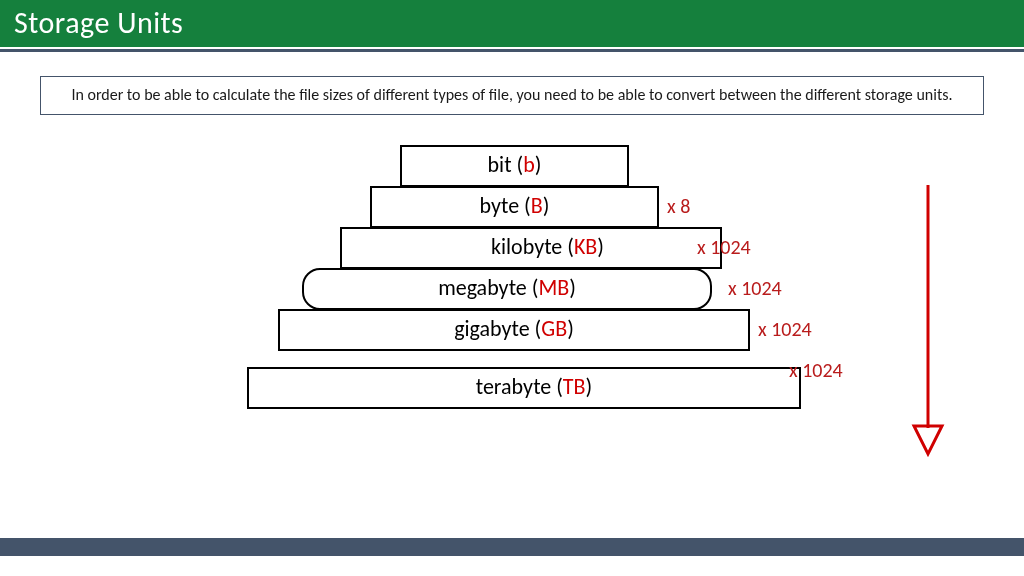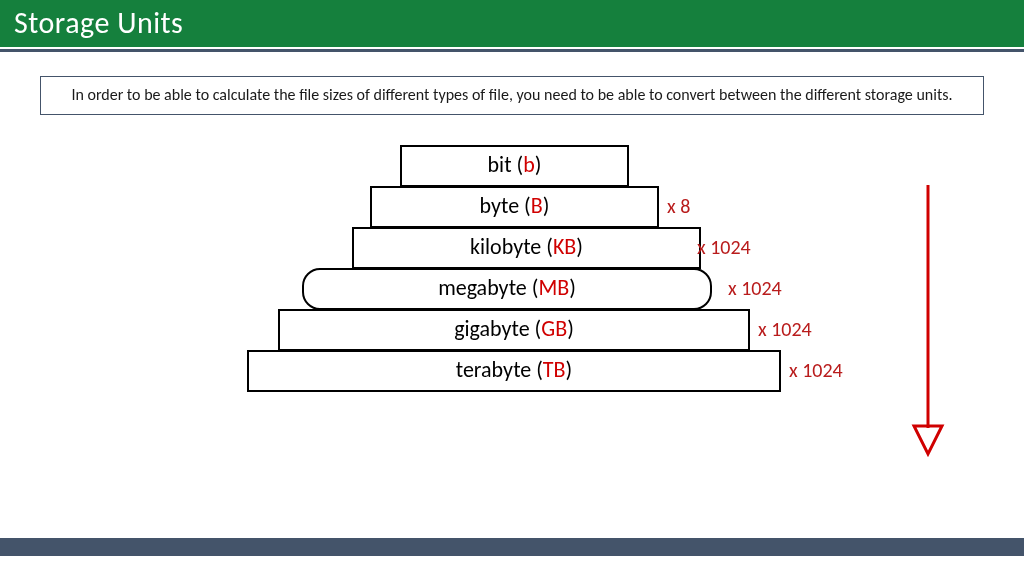--- a/index.html
+++ b/index.html
@@ -18,27 +18,27 @@
 
 <div class="title-bar">Storage Units</div>
 <div class="divider"></div>
 
 <div class="intro-box">In order to be able to calculate the file sizes of different types of file, you need to be able to convert between the different storage units.</div>
 
 <div class="pyramid-wrap" id="pyramid">
     <div class="level" style="left: 370px; width: 285px; top: 41px;"><span>byte (</span><span class="abbr">B</span><span>)</span></div>
     <div class="level" style="left: 400px; width: 225px; top: 0px;"><span>bit (</span><span class="abbr">b</span><span>)</span></div>
     <div class="mult" style="left: 667px; top: 49px;">x 8</div>
-    <div class="level" style="left: 352px; width: 345px; top: 82px;"><span>kilobyte (</span><span class="abbr">KB</span><span>)</span></div>
+    <div class="level" style="left: 340px; width: 345px; top: 82px; padding-left: 33px;"><span>kilobyte (</span><span class="abbr">KB</span><span>)</span></div>
     <div class="mult" style="left: 697px; top: 90px;">x 1024</div>
     <div class="level" style="left: 302px; width: 406px; top: 123px; border-radius: 18px;"><span>megabyte (</span><span class="abbr">MB</span><span>)</span></div>
     <div class="mult" style="left: 728px; top: 131px;">x 1024</div>
     <div class="level" style="left: 278px; width: 468px; top: 164px; text-align: center;"><span>gigabyte (</span><span class="abbr">GB</span><span>)</span></div>
     <div class="mult" style="left: 758px; top: 172px;">x 1024</div>
-    <div class="level" style="left: 247px; width: 530px; top: 205px;"><span>terabyte (</span><span class="abbr">TB</span><span>)</span></div>
+    <div class="level" style="left: 247px; width: 530px; top: 222px; padding-left: 20px;"><span>terabyte (</span><span class="abbr">TB</span><span>)</span></div>
     <div class="mult" style="left: 789px; top: 213px;">x 1024</div>
   </div>
 
 <svg class="arrow" width="40" height="280">
   <line x1="20" y1="5" x2="20" y2="248" stroke="#d00000" stroke-width="3"></line>
   <polygon points="6,246 34,246 20,274" fill="none" stroke="#d00000" stroke-width="3"></polygon>
 </svg>
 
 <div class="bottom-bar"></div>
 

